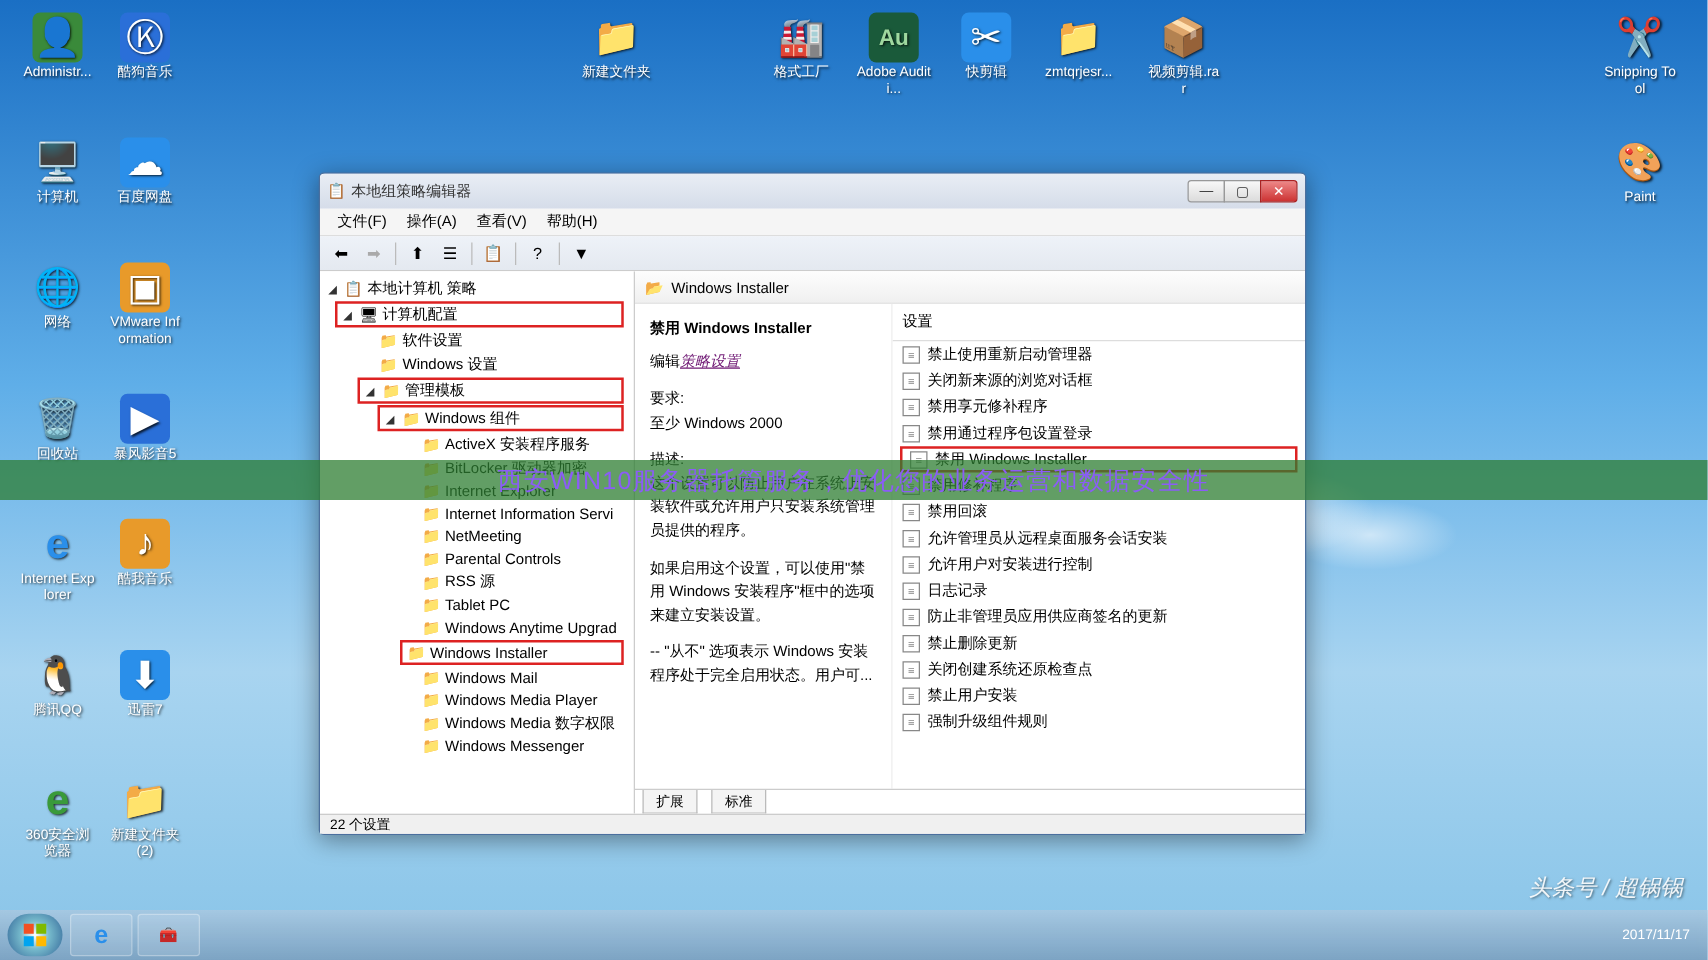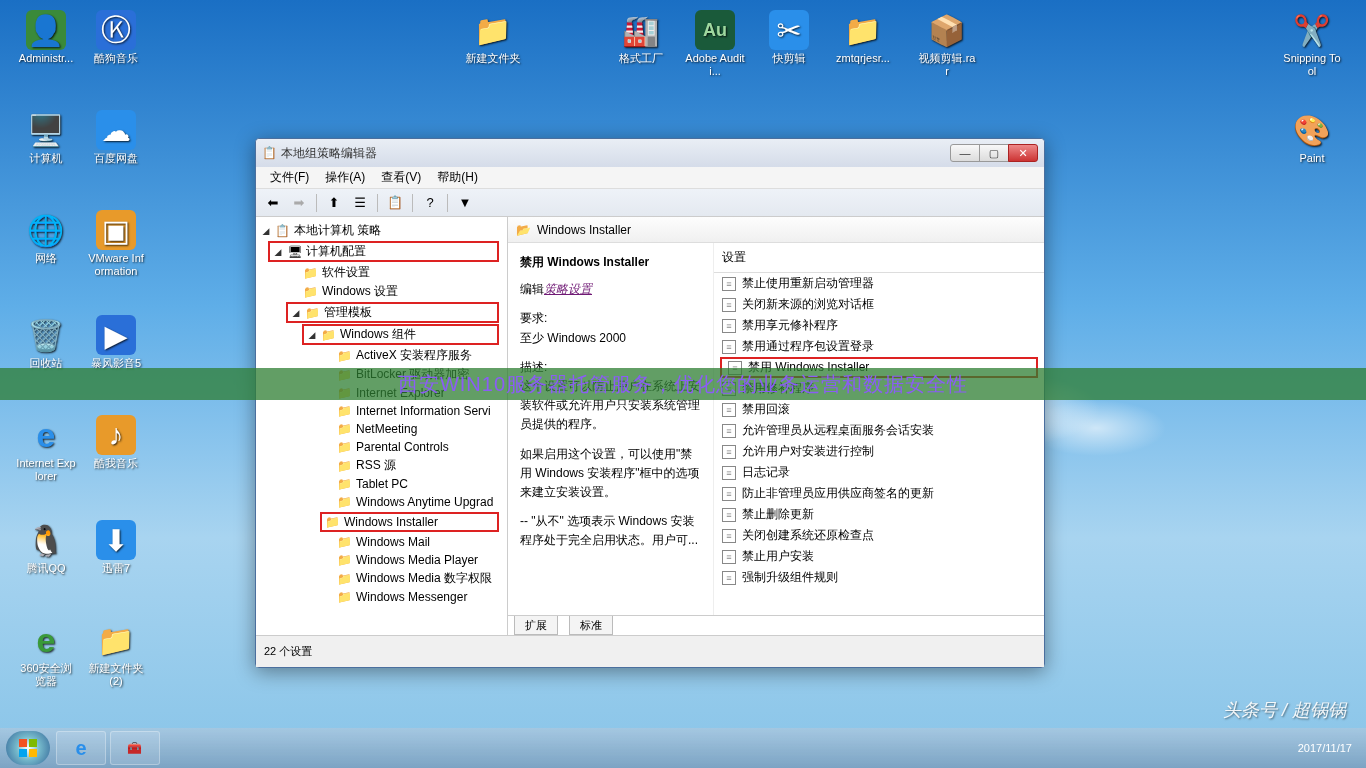--- a/index.html
+++ b/index.html
@@ -165,21 +165,21 @@
 .tabs-row .tab {
   padding: 2px 10px;
   border:1px solid #bbb;
   border-top:none;
   font-size:11px;
   background:#f4f4f4;
   margin-right:-1px;
   cursor:pointer;
 }
 .statusbar {
-  height: 32px;
+  height: 16px;
   background: #f0f0f0;
   border-top: 1px solid #ccc;
   display:flex;
   align-items:center;
   padding: 0 8px;
   font-size: 11px;
 }
 
 .banner {
   position: absolute;

